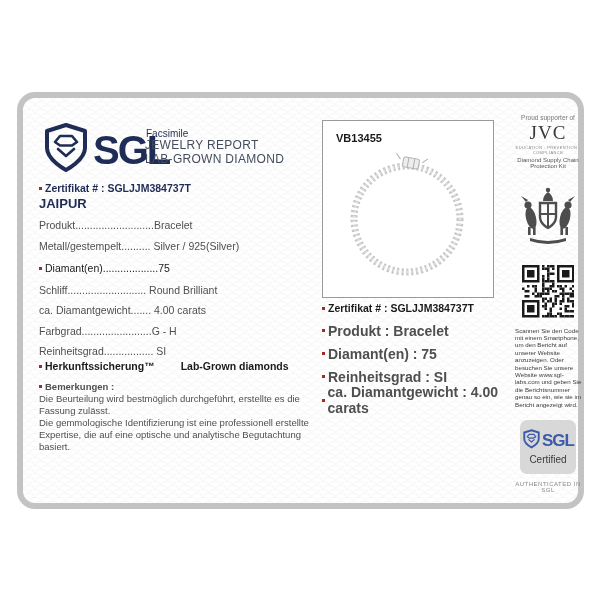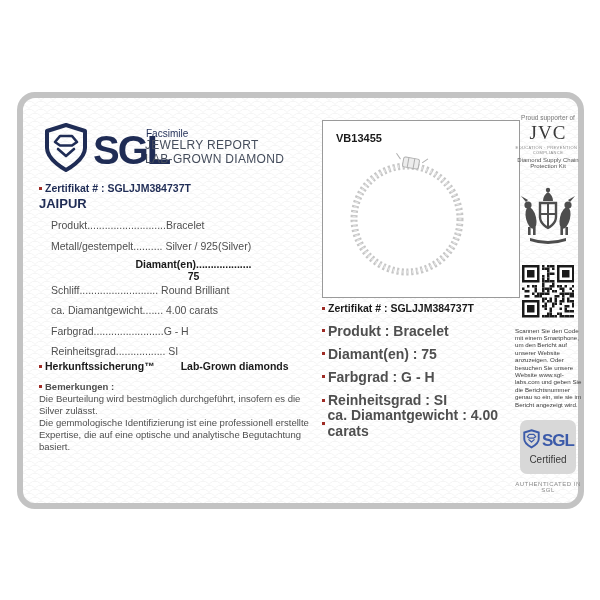--- a/index.html
+++ b/index.html
@@ -26,34 +26,34 @@
   .logo-block{position:absolute;left:18px;top:24px;display:flex;align-items:center;}
   .logo-sgl-text{font-size:40px;font-weight:bold;color:#1f2c55;letter-spacing:-2px;margin-left:2px;line-height:40px;}
   .header-text{position:absolute;left:122px;top:30px;}
   .facsimile{font-size:10px;color:#1f2c55;margin:0 0 0 1px;}
   .report-title{font-size:12px;color:#454d5c;letter-spacing:.3px;line-height:13.5px;}
 
   .marker{display:inline-block;width:3px;height:3px;background:#9e2b25;margin-right:3px;vertical-align:2px;}
   .cert-line{position:absolute;left:16px;top:84px;font-size:10.5px;font-weight:bold;}
   .city-line{position:absolute;left:16px;top:98px;font-size:13px;font-weight:bold;}
 
-  .left-rows{position:absolute;left:28px;top:117px;width:285px;}
+  .left-rows{position:absolute;left:16px;top:117px;width:285px;}
   .lrow{height:20.5px;display:flex;align-items:center;font-size:10.5px;color:#4f4f4f;white-space:pre;}
-  .lrow.bold{font-weight:bold;color:#1a1a1a;margin-top:2px;margin-bottom:1px;flex-direction:column;}
+  .lrow.bold{font-weight:normal;color:#1a1a1a;margin-top:2px;margin-bottom:1px;}
 
   .origin-line{position:absolute;left:16px;top:262px;font-size:10.5px;font-weight:bold;color:#1a1a1a;}
   .origin-line .gap{display:inline-block;width:26px;}
 
   .remarks-block{position:absolute;left:16px;top:283px;width:282px;}
   .remarks-title{font-size:9.5px;font-weight:bold;color:#1a1a1a;margin:0 0 2px 0;}
   .remarks-block p{font-size:9.5px;line-height:12px;color:#4f4f4f;margin:0;}
 
   
   .photo-box{
-    position:absolute;left:299px;top:22px;width:198px;height:178px;
+    position:absolute;left:299px;top:22px;width:172px;height:178px;
     background:#fff;border:1px solid #9a9a9a;box-sizing:border-box;
   }
   .photo-ref{position:absolute;left:13px;top:11px;font-size:11px;font-weight:bold;color:#1a1a1a;}
 
   .right-details{position:absolute;left:299px;top:204px;width:190px;}
   .rcert{font-size:10.5px;font-weight:bold;color:#1a1a1a;margin-bottom:5px;}
   .rrow{font-size:14px;color:#4f4f4f;height:23.2px;display:flex;align-items:center;font-weight:bold;}
 
   
   .side-col{position:absolute;left:486px;top:16px;width:78px;text-align:center;}
@@ -118,21 +118,21 @@
       <div class="lrow"><span>Reinheitsgrad.................</span><span> SI</span></div>
     </div>
 
   <div class="origin-line">
     <span class="marker"></span><span>Herkunftssicherung™</span><span class="gap"></span><span>Lab-Grown diamonds</span>
   </div>
 
   <div class="remarks-block">
     <p class="remarks-title"><span class="marker"></span><span>Bemerkungen :</span></p>
     <div id="remarks-list">
-        <p>Die Beurteilung wird bestmöglich durchgeführt, insofern es die Silver zulässt.</p>
+        <p>Die Beurteilung wird bestmöglich durchgeführt, erstellte es die Fassung zulässt.</p>
         <p>Die gemmologische Identifizierung ist eine professionell erstellte Expertise, die auf eine optische und analytische Begutachtung basiert.</p>
       </div>
   </div>
 
   <div class="photo-box">
     <span class="photo-ref">VB13455</span>
     <span>
       <svg width="168" height="176" viewBox="0 0 168 176">
         <g fill="none">
           <circle cx="84" cy="98" r="53" stroke="#c6c6c6" stroke-width="7" stroke-dasharray="2.2 2.6"></circle>
@@ -151,24 +151,20 @@
       <span class="marker"></span><span>Zertifikat # : SGLJJM384737T</span>
     </div>
     <div id="right-rows">
         <div class="rrow">
           <span class="marker"></span>
           <span>Produkt : Bracelet</span>
         </div>
         <div class="rrow">
           <span class="marker"></span>
           <span>Diamant(en) : 75</span>
-        </div>
-        <div class="rrow">
-          <span class="marker"></span>
-          <span>Farbgrad : G - H</span>
         </div>
         <div class="rrow">
           <span class="marker"></span>
           <span>Reinheitsgrad : SI</span>
         </div>
         <div class="rrow">
           <span class="marker"></span>
           <span>ca. Diamantgewicht : 4.00 carats</span>
         </div>
       </div>

